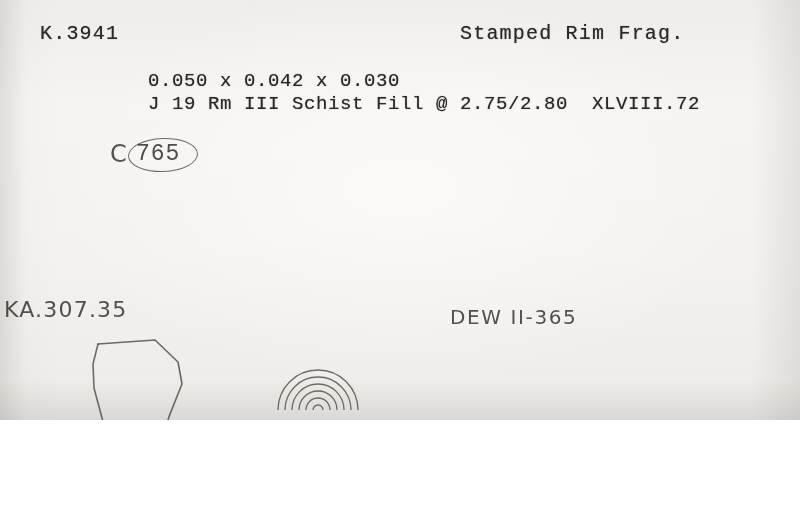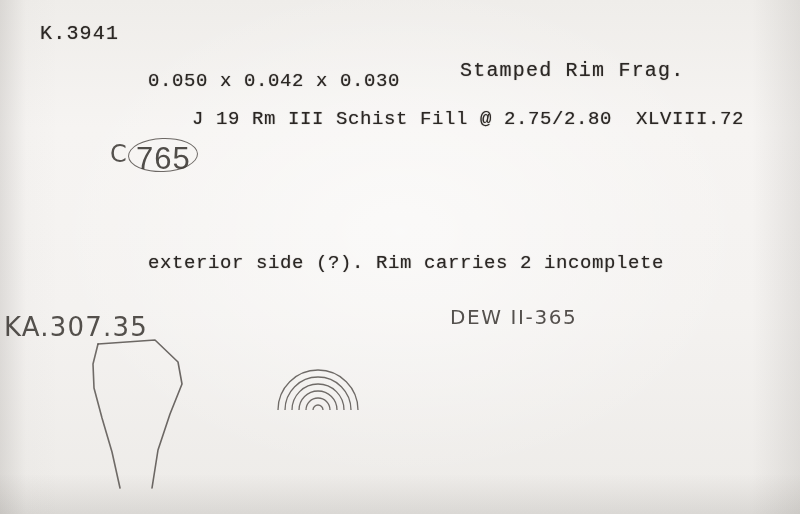--- a/index.html
+++ b/index.html
@@ -10,21 +10,21 @@
   body {
     width: 800px;
     height: 514px;
     overflow: hidden;
     font-family: "Liberation Mono", monospace;
   }
 
   #card {
     position: relative;
     width: 800px;
-    height: 514px;
+    height: 420px;
     background: #f3f1ef;
     background-image:
       linear-gradient(180deg, #efedea 0%, #f6f4f2 25%, #f4f2f0 60%, #edebe8 100%);
     overflow: hidden;
   }
 
   
   #card::before {
     content: "";
     position: absolute;
@@ -51,37 +51,37 @@
     position: absolute;
     color: #3a3632;
     font-family: "DejaVu Sans", sans-serif;
     font-size: 21px;
     letter-spacing: 1.4px;
     white-space: pre;
     opacity: 0.86;
   }
 
   #catalog-number { left: 40px; top: 22px; font-size: 20px; letter-spacing: 1.2px; }
-  #object-title   { left: 460px; top: 22px; font-size: 20px; letter-spacing: 1.2px; margin-top: 37px; }
+  #object-title   { left: 460px; top: 22px; font-size: 20px; letter-spacing: 1.2px; }
   #dimensions     { left: 148px; top: 64px; margin-top: 6px; }
-  #findspot       { left: 148px; top: 108px; margin-left: 44px; }
+  #findspot       { left: 148px; top: 93px; }
 
   #description {
     position: absolute;
     left: 148px;
     top: 203px;
     width: 600px;
     line-height: 24px;
   }
   #description .line { display: block; white-space: pre; }
 
   #accession-number {
     left: 4px;
-    top: 312px;
-    font-size: 26px;
+    top: 297px;
+    font-size: 22px;
     letter-spacing: 1.2px;
   }
   #dew-number {
     left: 450px;
     top: 305px;
     font-size: 20px;
     letter-spacing: 1.6px;
   }
 
   
@@ -98,22 +98,22 @@
     top: 2px;
     font-family: "DejaVu Sans", sans-serif;
     font-size: 24px;
     color: #3a3632;
     opacity: 0.85;
   }
   #circle-annotation .num {
     position: absolute;
     left: 26px;
     top: 3px;
-    font-family: Liberation Sans, sans-serif;
-    font-size: 31px;
+    font-family: Liberation Mono, monospace;
+    font-size: 23px;
     color: #3a3632;
     letter-spacing: 1px;
     opacity: 0.88;
   }
   #circle-annotation .ellipse {
     position: absolute;
     left: 18px;
     top: 0px;
     width: 68px;
     height: 32px;
@@ -157,21 +157,20 @@
 
   <div class="typed" id="findspot">J 19 Rm III Schist Fill @ 2.75/2.80  XLVIII.72</div>
 
   <div id="circle-annotation">
     <span class="c-letter">C</span>
     <span class="ellipse"></span>
     <span class="num">765</span>
   </div>
 
   <div class="typed" id="description">
-    <span class="line">exterior side (?). Rim carries 2 incomplete</span>
   </div>
 
   <div class="hand" id="accession-number">KA.307.35</div>
 
   <div class="hand" id="dew-number">DEW II-365</div>
 
   <svg id="sketch-profile" width="200" height="190" viewBox="0 0 200 190">
     <path d="M38 22 L95 18 L118 40 L122 62 L110 92 L98 128 L92 166" fill="none" stroke="#4a4541" stroke-width="1.6" stroke-linecap="round" stroke-linejoin="round" opacity="0.8"></path>
     <path d="M38 22 L33 42 L34 66 L42 96 L52 130 L60 166" fill="none" stroke="#4a4541" stroke-width="1.6" stroke-linecap="round" stroke-linejoin="round" opacity="0.78"></path>
   </svg>

